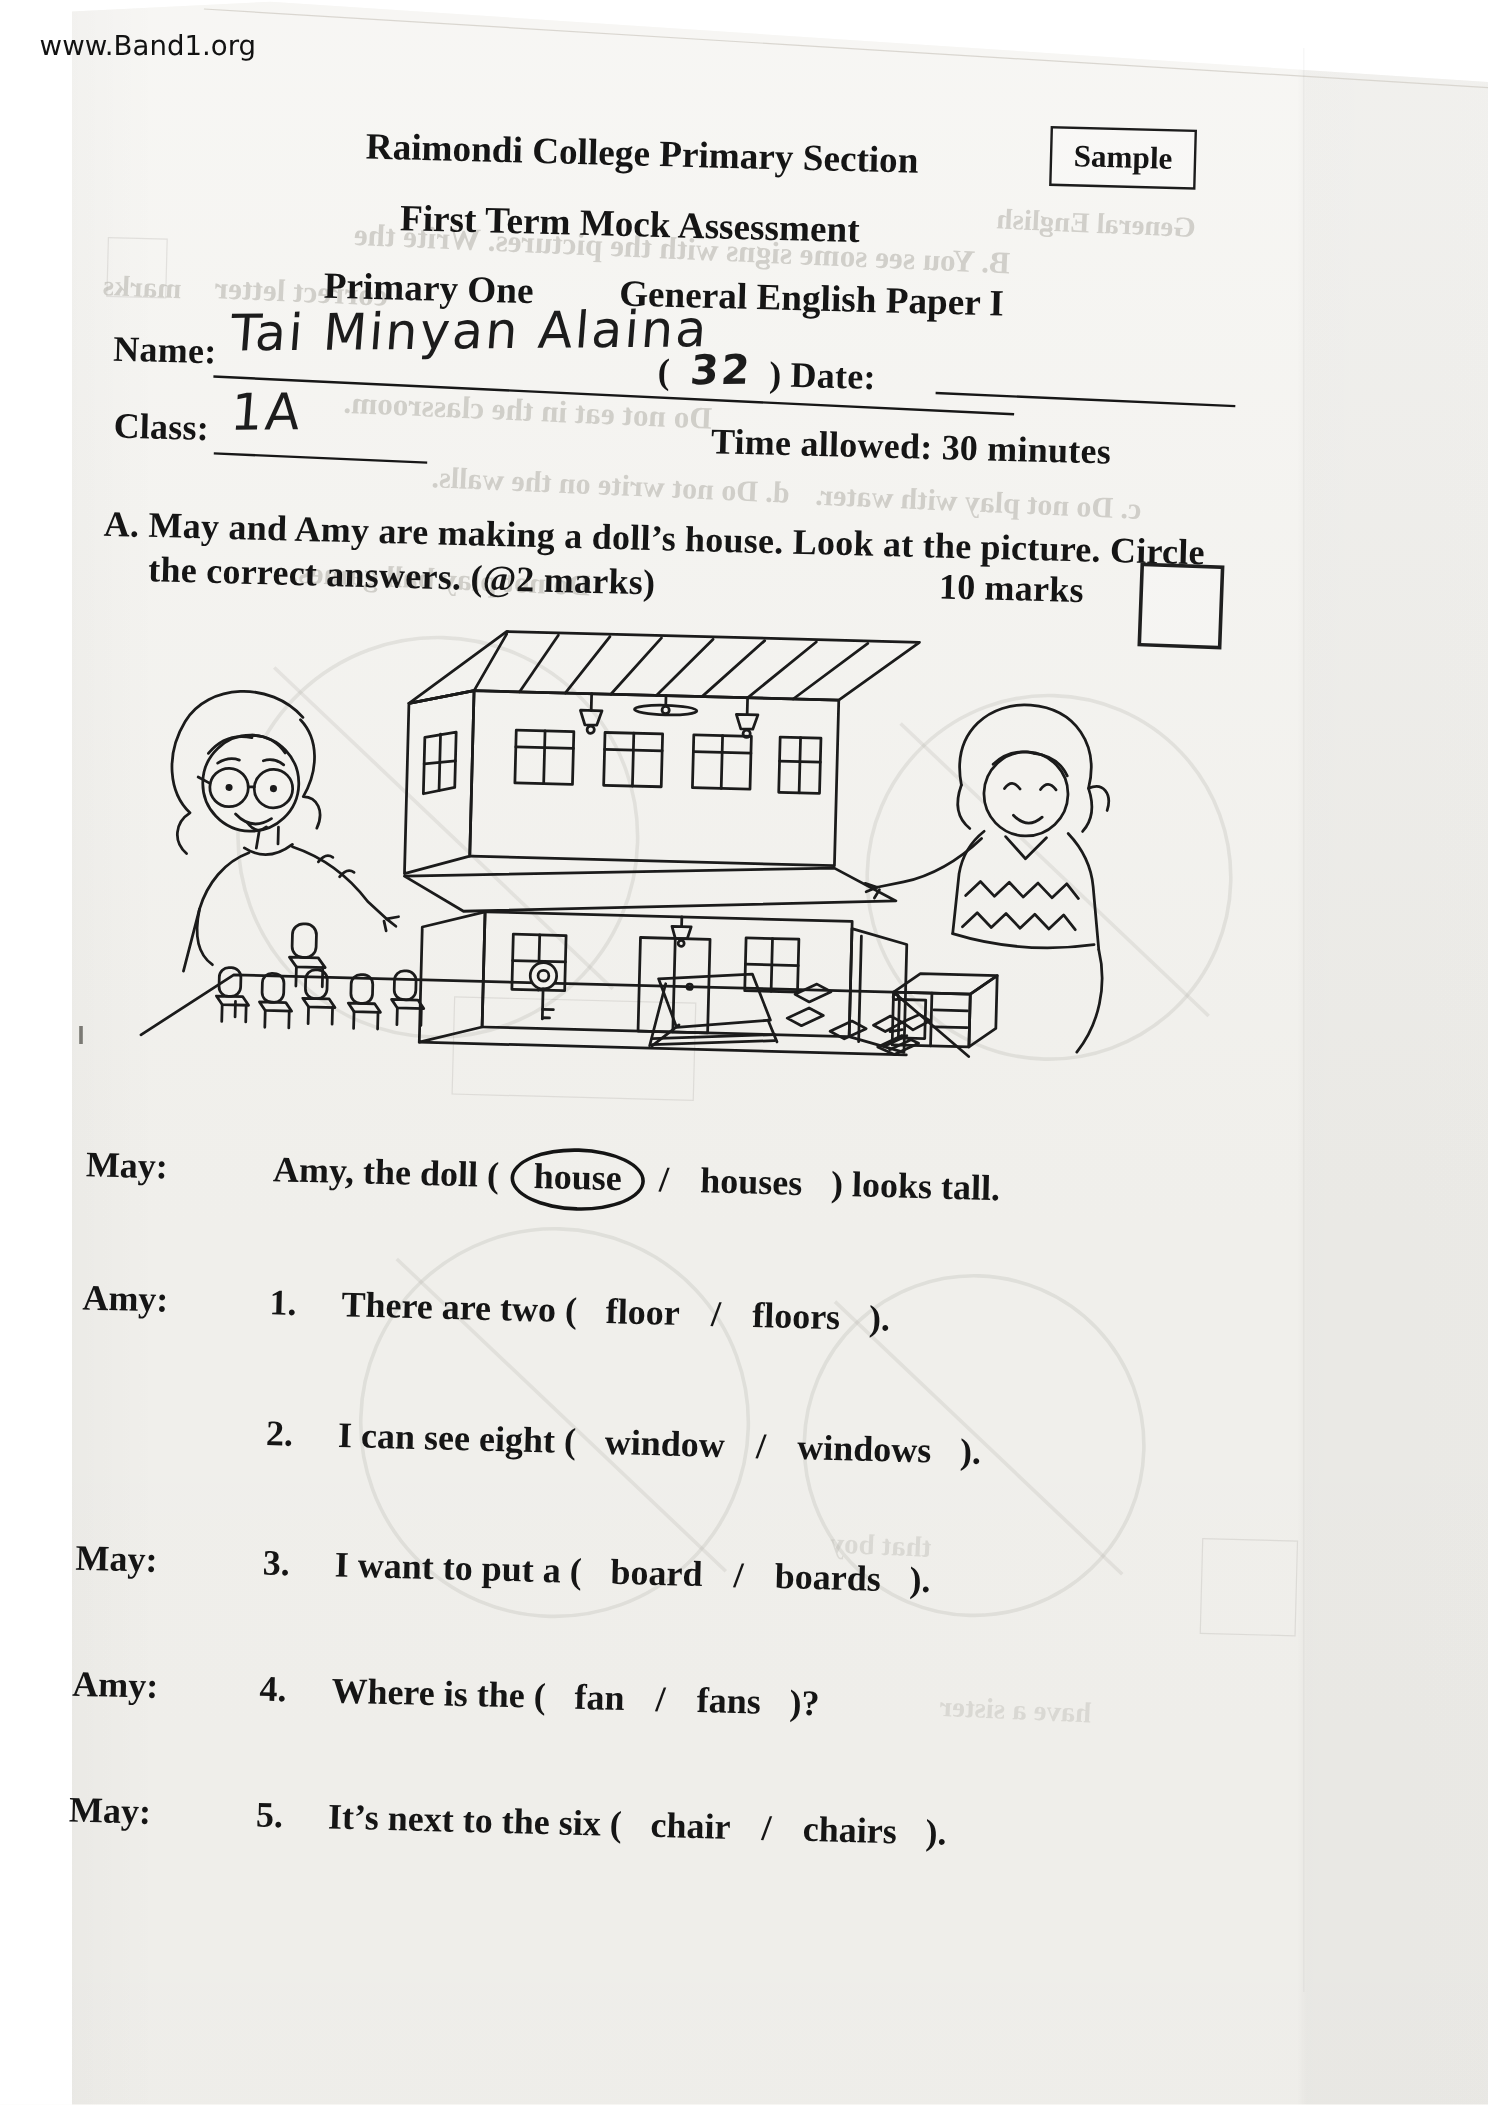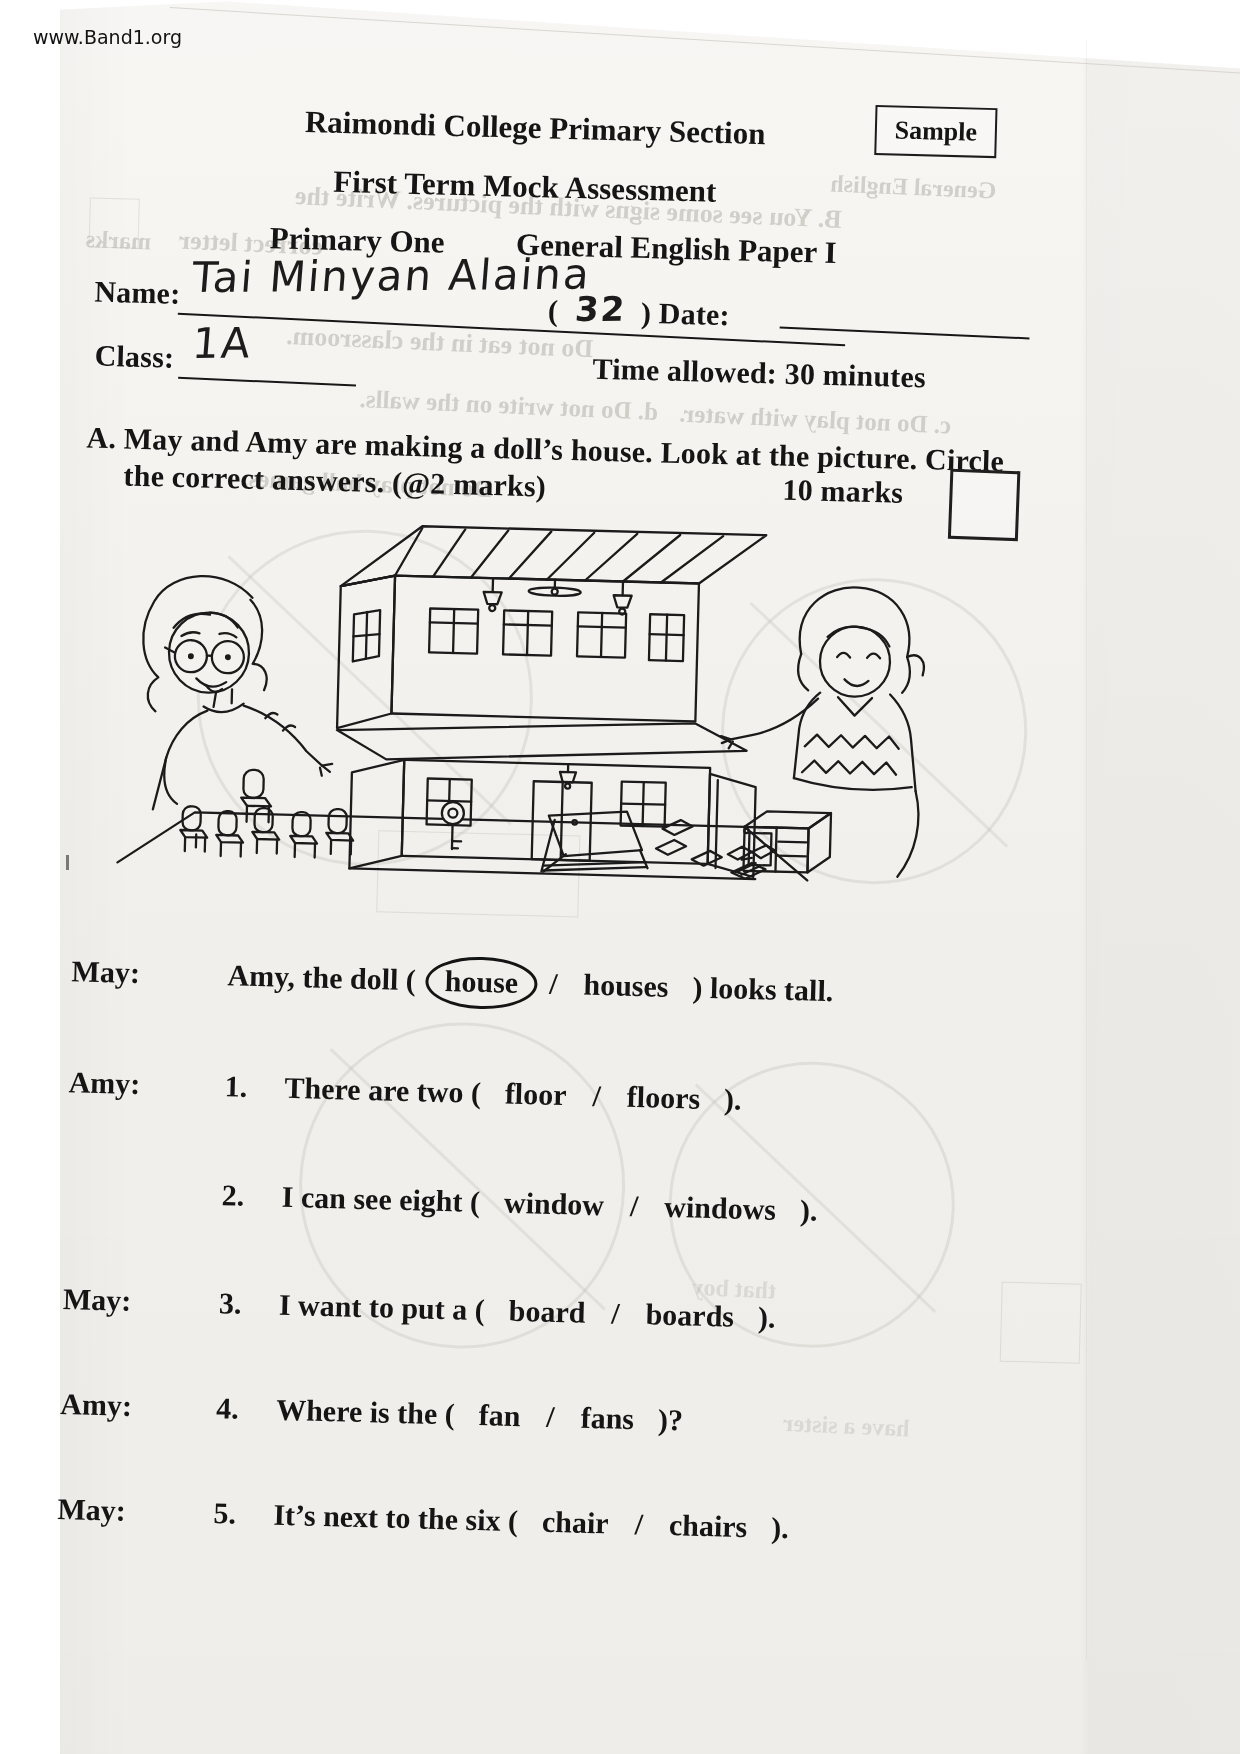--- a/index.html
+++ b/index.html
@@ -72,21 +72,21 @@
   .stamp{
     position:absolute;border:3px solid rgba(150,148,140,.30);border-radius:50%;opacity:.6;
   }
   .stamp::after{
     content:"";position:absolute;left:8%;top:8%;width:118%;height:0;
     border-top:3px solid rgba(150,148,140,.28);transform:rotate(42deg);transform-origin:0 0;
   }
   .ghostbox{position:absolute;border:1.5px solid rgba(158,156,148,.38);opacity:.6;}
   .watermark{
     position:absolute;left:33px;top:26px;
-    font-family:"DejaVu Sans", sans-serif;font-size:19px;color:#121212;
+    font-family:"DejaVu Sans", sans-serif;font-size:23px;color:#121212;
   }
 </style>
 </head>
 <body>
 
 <div class="paper"></div>
 <div class="top-crease"></div>
 <div class="edge-vline"></div>
 <div class="edge-tick"></div>
 

